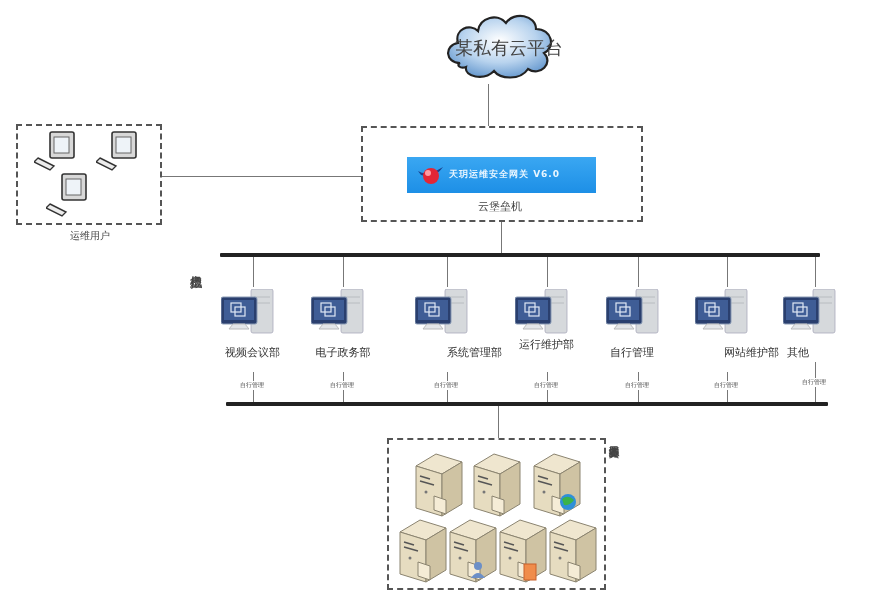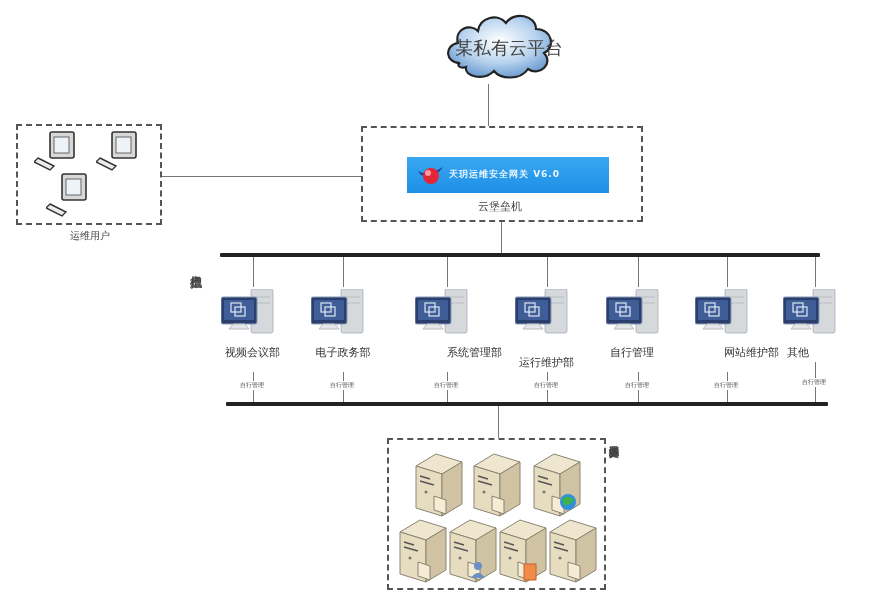--- a/index.html
+++ b/index.html
@@ -7,21 +7,21 @@
            font-family: "DejaVu Sans", sans-serif; color: #333; }
     .abs { position: absolute; }
     .dash-box { position: absolute; border: 2px dashed #555; box-sizing: border-box; }
     .line { position: absolute; background: #777; }
     .bus { position: absolute; background: #222; height: 4px; border-radius: 1px; }
     .label { position: absolute; font-size: 11px; color: #444; white-space: nowrap; }
     .vlabel { position: absolute; font-size: 12px; color: #444; writing-mode: vertical-rl; text-orientation: upright; letter-spacing: 0; line-height: 1; }
     .dept-name { font-size: 11px; color: #333; line-height: 14px; display: block; width: 80px; word-break: break-all; }
     .self-managed { font-size: 6px; color: #444; position: absolute; white-space: nowrap; }
     .gateway { position: absolute; left: 407px; top: 157px; width: 189px; height: 36px;
-               background: linear-gradient(#3aa7f2, #1d8fe6); padding-left: 13px; }
+               background: linear-gradient(#3aa7f2, #1d8fe6); }
     .gateway-text { position: absolute; left: 42px; top: 11px; color: #e9f6ff; font-size: 9px; font-weight: bold; letter-spacing: 1px; white-space: nowrap; }
     .cloud-text { position: absolute; left: 455px; top: 36px; font-size: 18px; color: #444; white-space: nowrap; }
   </style>
 </head>
 <body>
 
 <svg class="abs" style="left:440px;top:5px" width="120" height="80" viewBox="0 0 120 80">
   <defs>
     <radialGradient id="cg" cx="50%" cy="40%" r="60%">
       <stop offset="0%" stop-color="#ffffff"></stop>
@@ -120,21 +120,21 @@
     <svg width="56" height="46" viewBox="0 0 56 46" class="abs" style="left: 515px; top: 289px;">
     <rect x="30" y="0" width="22" height="44" rx="2" fill="#d6d9dc" stroke="#aab" stroke-width="0.8"></rect>
     <line x1="33" y1="8" x2="49" y2="8" stroke="#b8bcc0"></line>
       <line x1="33" y1="14" x2="49" y2="14" stroke="#b8bcc0"></line>
     <rect x="0" y="8" width="36" height="27" rx="2" fill="#2a3f6e" stroke="#8a9bb5"></rect>
     <rect x="3" y="11" width="30" height="20" fill="#3f5d96"></rect>
     <rect x="10" y="14" width="10" height="9" fill="none" stroke="#dfe8f5" stroke-width="1.2"></rect>
     <rect x="14" y="18" width="10" height="9" fill="none" stroke="#dfe8f5" stroke-width="1.2"></rect>
     <path d="M8,40 L28,40 L24,35 L12,35 Z" fill="#e4e6e9" stroke="#bbb"></path>
     </svg>
-    <span class="dept-name abs" style="left: 519px; top: 356px; width: 56px; font-family: Liberation Mono, monospace;">运行维护部</span>
+    <span class="dept-name abs" style="left: 519px; top: 338px; width: 56px; font-family: Liberation Mono, monospace;">运行维护部</span>
     <div class="line" style="left: 547px; top: 372px; width: 1px; height: 30px;"></div>
     <span class="self-managed" style="left: 534px; top: 381px; background: rgb(255, 255, 255);">自行管理</span>
     <div class="line" style="left: 638px; top: 257px; width: 1px; height: 30px;"></div>
     <svg width="56" height="46" viewBox="0 0 56 46" class="abs" style="left: 606px; top: 289px;">
     <rect x="30" y="0" width="22" height="44" rx="2" fill="#d6d9dc" stroke="#aab" stroke-width="0.8"></rect>
     <line x1="33" y1="8" x2="49" y2="8" stroke="#b8bcc0"></line>
       <line x1="33" y1="14" x2="49" y2="14" stroke="#b8bcc0"></line>
     <rect x="0" y="8" width="36" height="27" rx="2" fill="#2a3f6e" stroke="#8a9bb5"></rect>
     <rect x="3" y="11" width="30" height="20" fill="#3f5d96"></rect>
     <rect x="10" y="14" width="10" height="9" fill="none" stroke="#dfe8f5" stroke-width="1.2"></rect>

